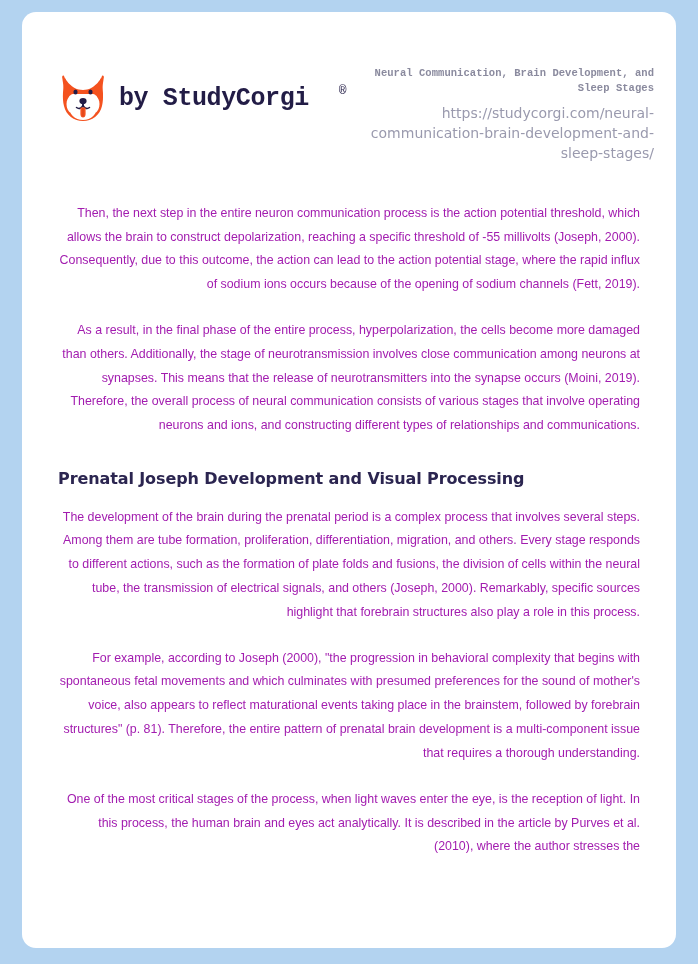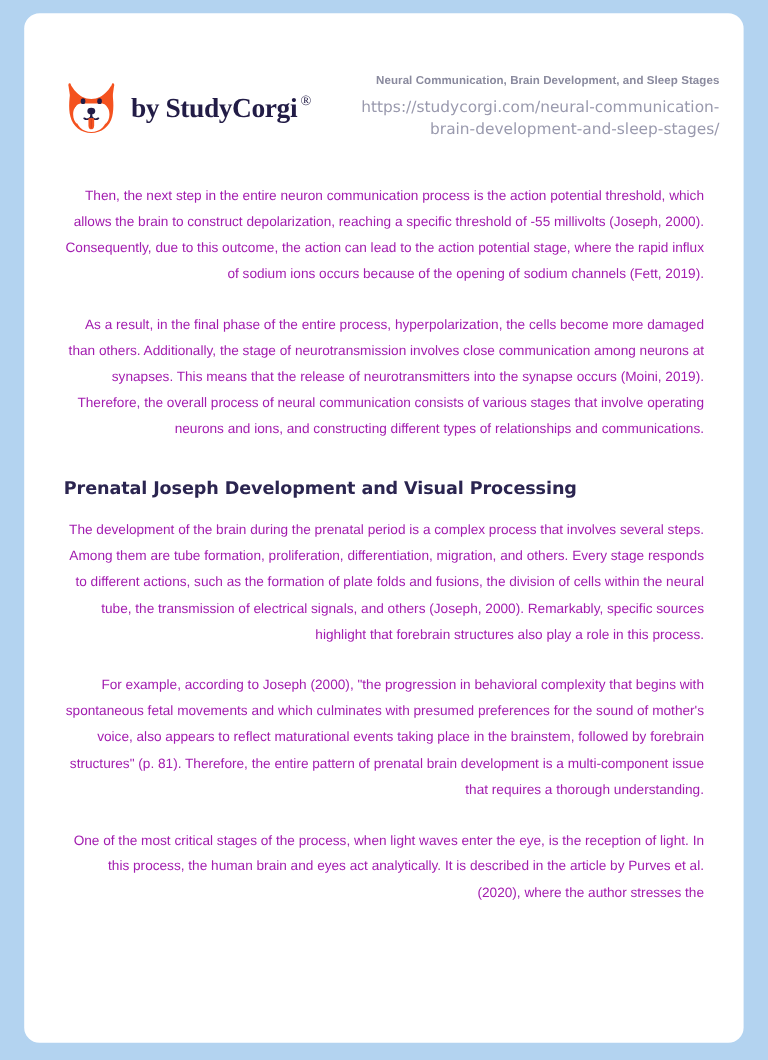--- a/index.html
+++ b/index.html
@@ -47,47 +47,48 @@
     width: 50px;
     height: 52px;
     flex: 0 0 auto;
     display: block;
   }
 
   .brand-wordmark {
     display: flex;
     align-items: flex-start;
     color: #221c46;
-    font-family: Liberation Serif, serif;
+    font-family: Liberation Mono, monospace;
     font-weight: bold;
     font-size: 25px;
     letter-spacing: -0.4px;
     line-height: 1;
     white-space: nowrap;
+    gap: 27px;
   }
 
   .brand-reg {
     font-size: 13px;
     line-height: 1;
     margin-left: 3px;
     position: relative;
     top: -2px;
     font-weight: normal;
   }
 
   .header-meta {
     flex: 0 1 auto;
     max-width: 330px;
     text-align: right;
     padding-top: 6px;
   }
 
   .header-title {
     color: #8a8a9e;
-    font-family: Liberation Sans, sans-serif;
+    font-family: Liberation Mono, monospace;
     font-weight: bold;
     font-size: 10.5px;
     line-height: 1.42;
     letter-spacing: 0.05px;
     margin: 0;
   }
 
   .header-url {
     color: #9a9aae;
     font-family: "DejaVu Sans", sans-serif;
@@ -159,16 +160,16 @@
     </div>
 
   </div>
 
   <div class="doc-body">
       <p class="doc-paragraph">Then, the next step in the entire neuron communication process is the action potential threshold, which allows the brain to construct depolarization, reaching a specific threshold of -55 millivolts (Joseph, 2000). Consequently, due to this outcome, the action can lead to the action potential stage, where the rapid influx of sodium ions occurs because of the opening of sodium channels (Fett, 2019).</p>
       <p class="doc-paragraph">As a result, in the final phase of the entire process, hyperpolarization, the cells become more damaged than others. Additionally, the stage of neurotransmission involves close communication among neurons at synapses. This means that the release of neurotransmitters into the synapse occurs (Moini, 2019). Therefore, the overall process of neural communication consists of various stages that involve operating neurons and ions, and constructing different types of relationships and communications.</p>
       <h2 class="doc-heading">Prenatal Joseph Development and Visual Processing</h2>
       <p class="doc-paragraph">The development of the brain during the prenatal period is a complex process that involves several steps. Among them are tube formation, proliferation, differentiation, migration, and others. Every stage responds to different actions, such as the formation of plate folds and fusions, the division of cells within the neural tube, the transmission of electrical signals, and others (Joseph, 2000). Remarkably, specific sources highlight that forebrain structures also play a role in this process.</p>
       <p class="doc-paragraph">For example, according to Joseph (2000), "the progression in behavioral complexity that begins with spontaneous fetal movements and which culminates with presumed preferences for the sound of mother's voice, also appears to reflect maturational events taking place in the brainstem, followed by forebrain structures" (p. 81). Therefore, the entire pattern of prenatal brain development is a multi-component issue that requires a thorough understanding.</p>
-      <p class="doc-paragraph">One of the most critical stages of the process, when light waves enter the eye, is the reception of light. In this process, the human brain and eyes act analytically. It is described in the article by Purves et al. (2020), where the author stresses the</p>
+      <p class="doc-paragraph">One of the most critical stages of the process, when light waves enter the eye, is the reception of light. In this process, the human brain and eyes act analytically. It is described in the article by Purves et al. (2010), where the author stresses the</p>
     </div>
 
 </div>
 
 </body></html>

